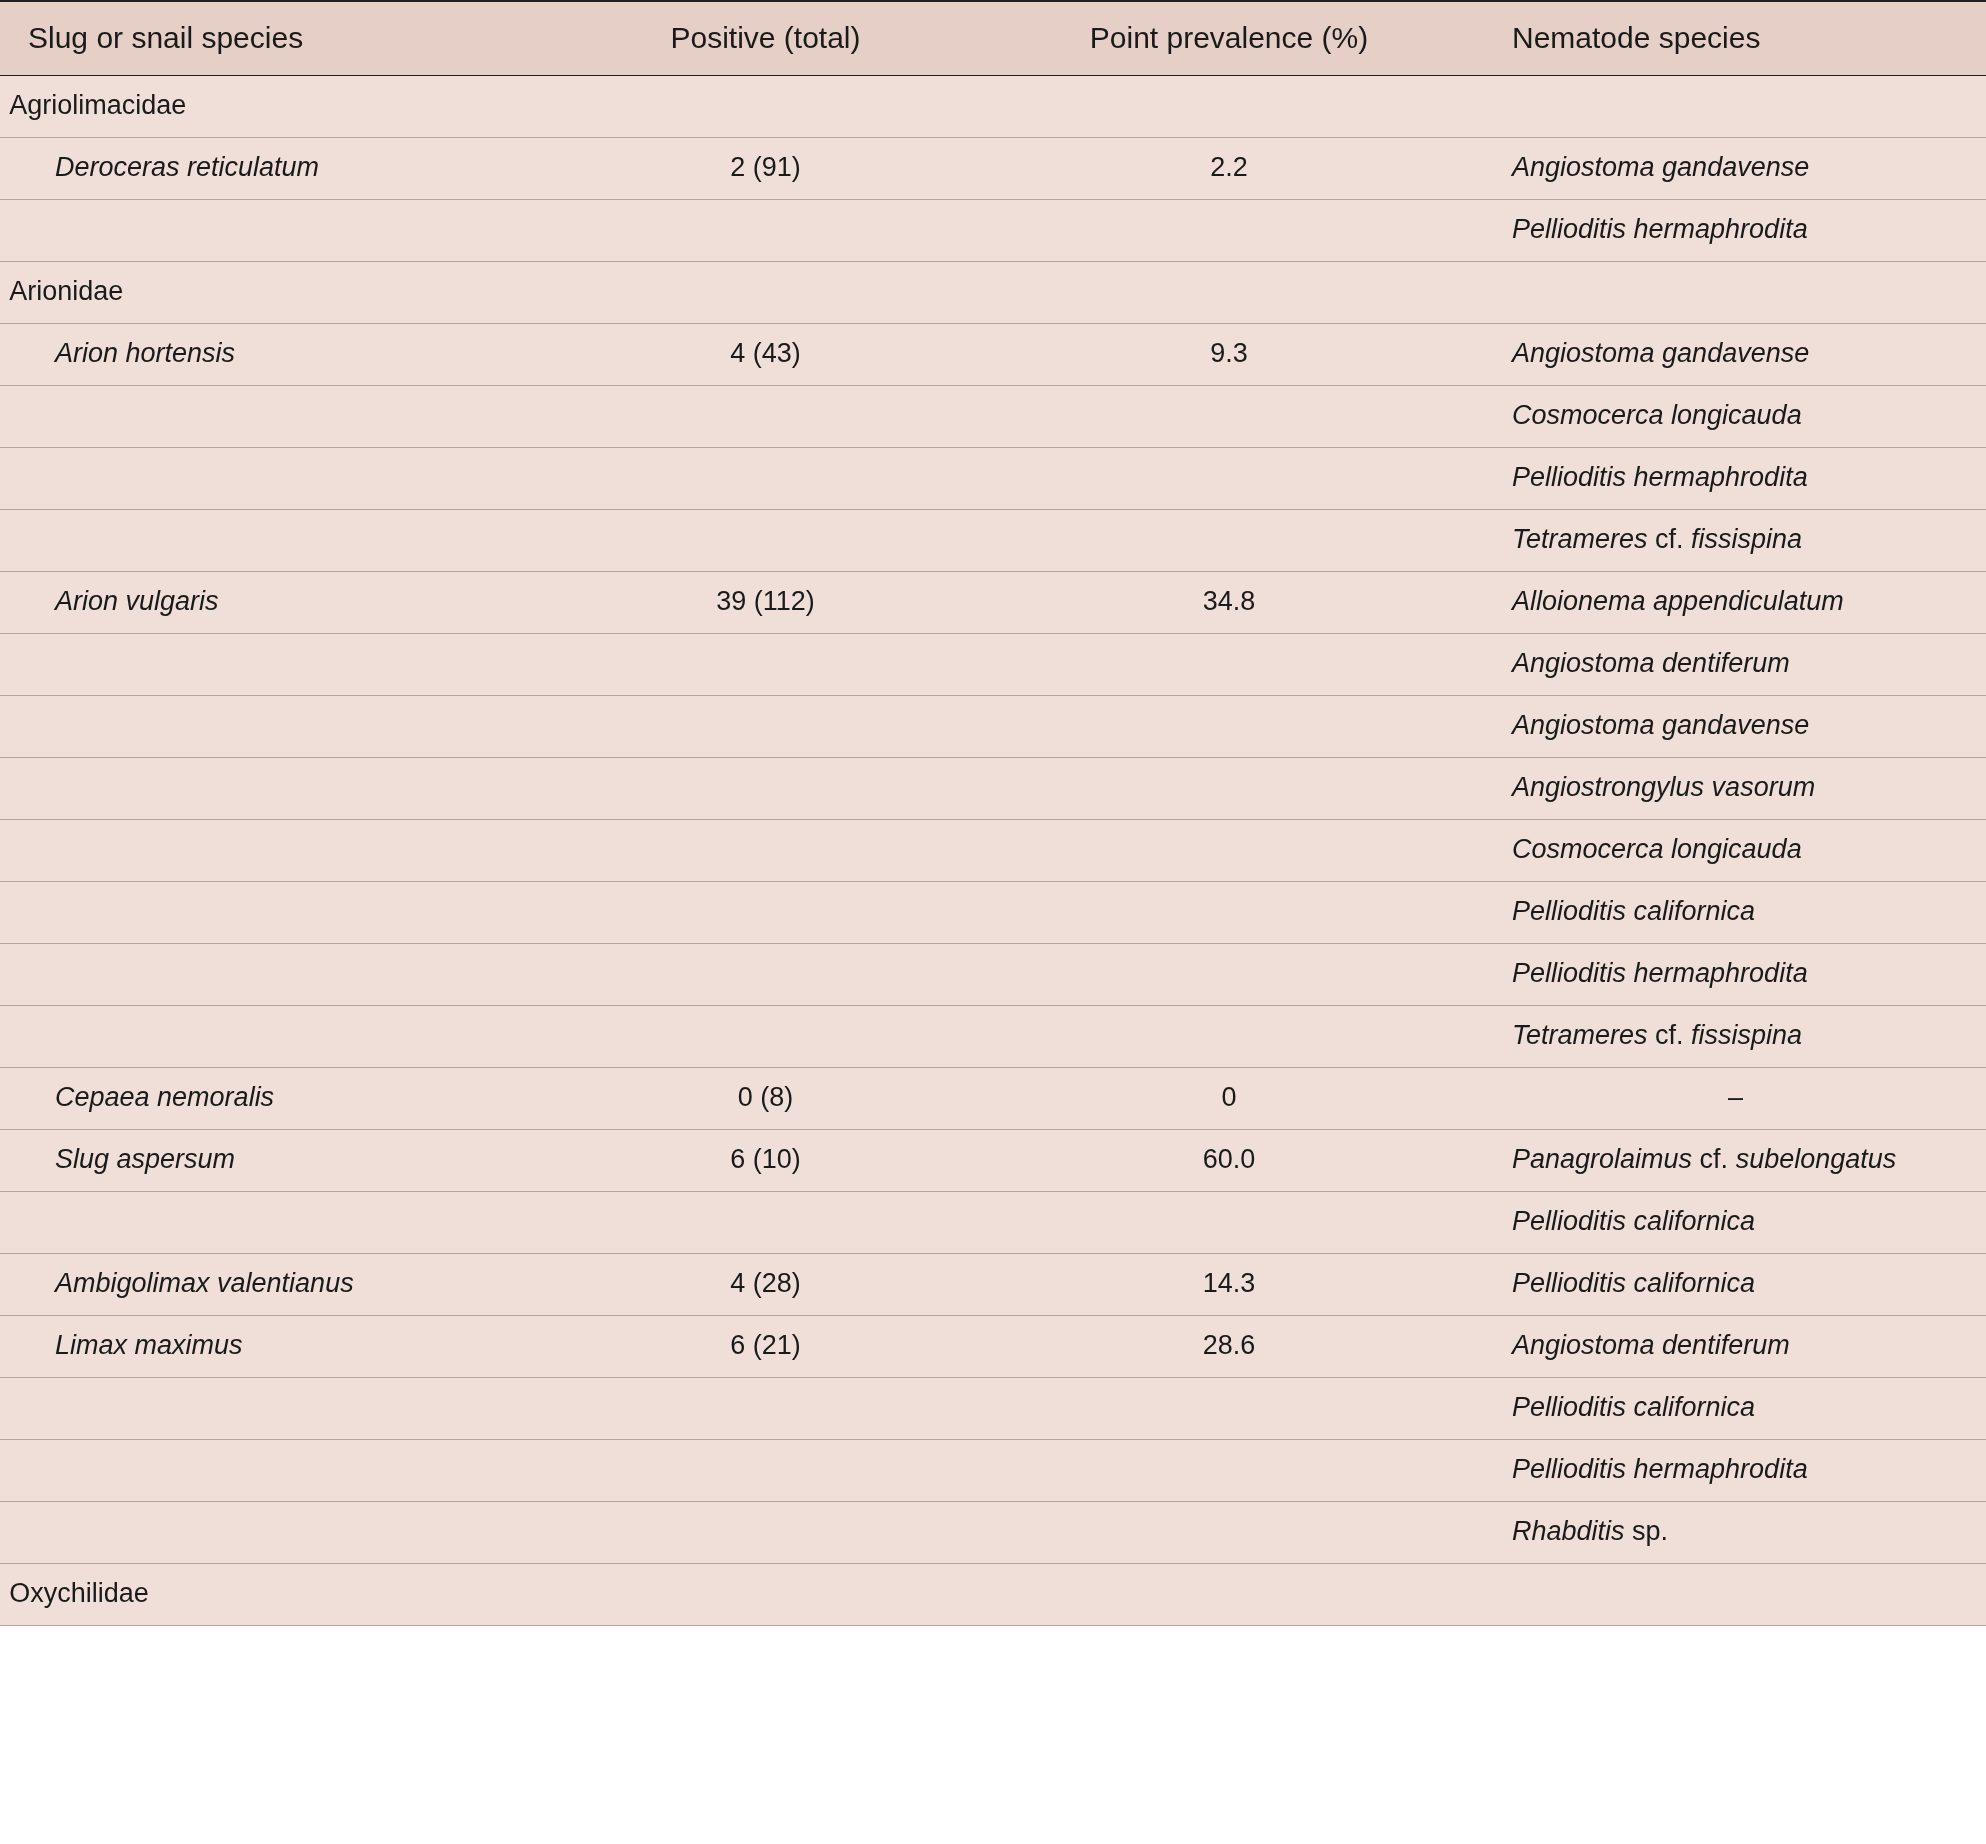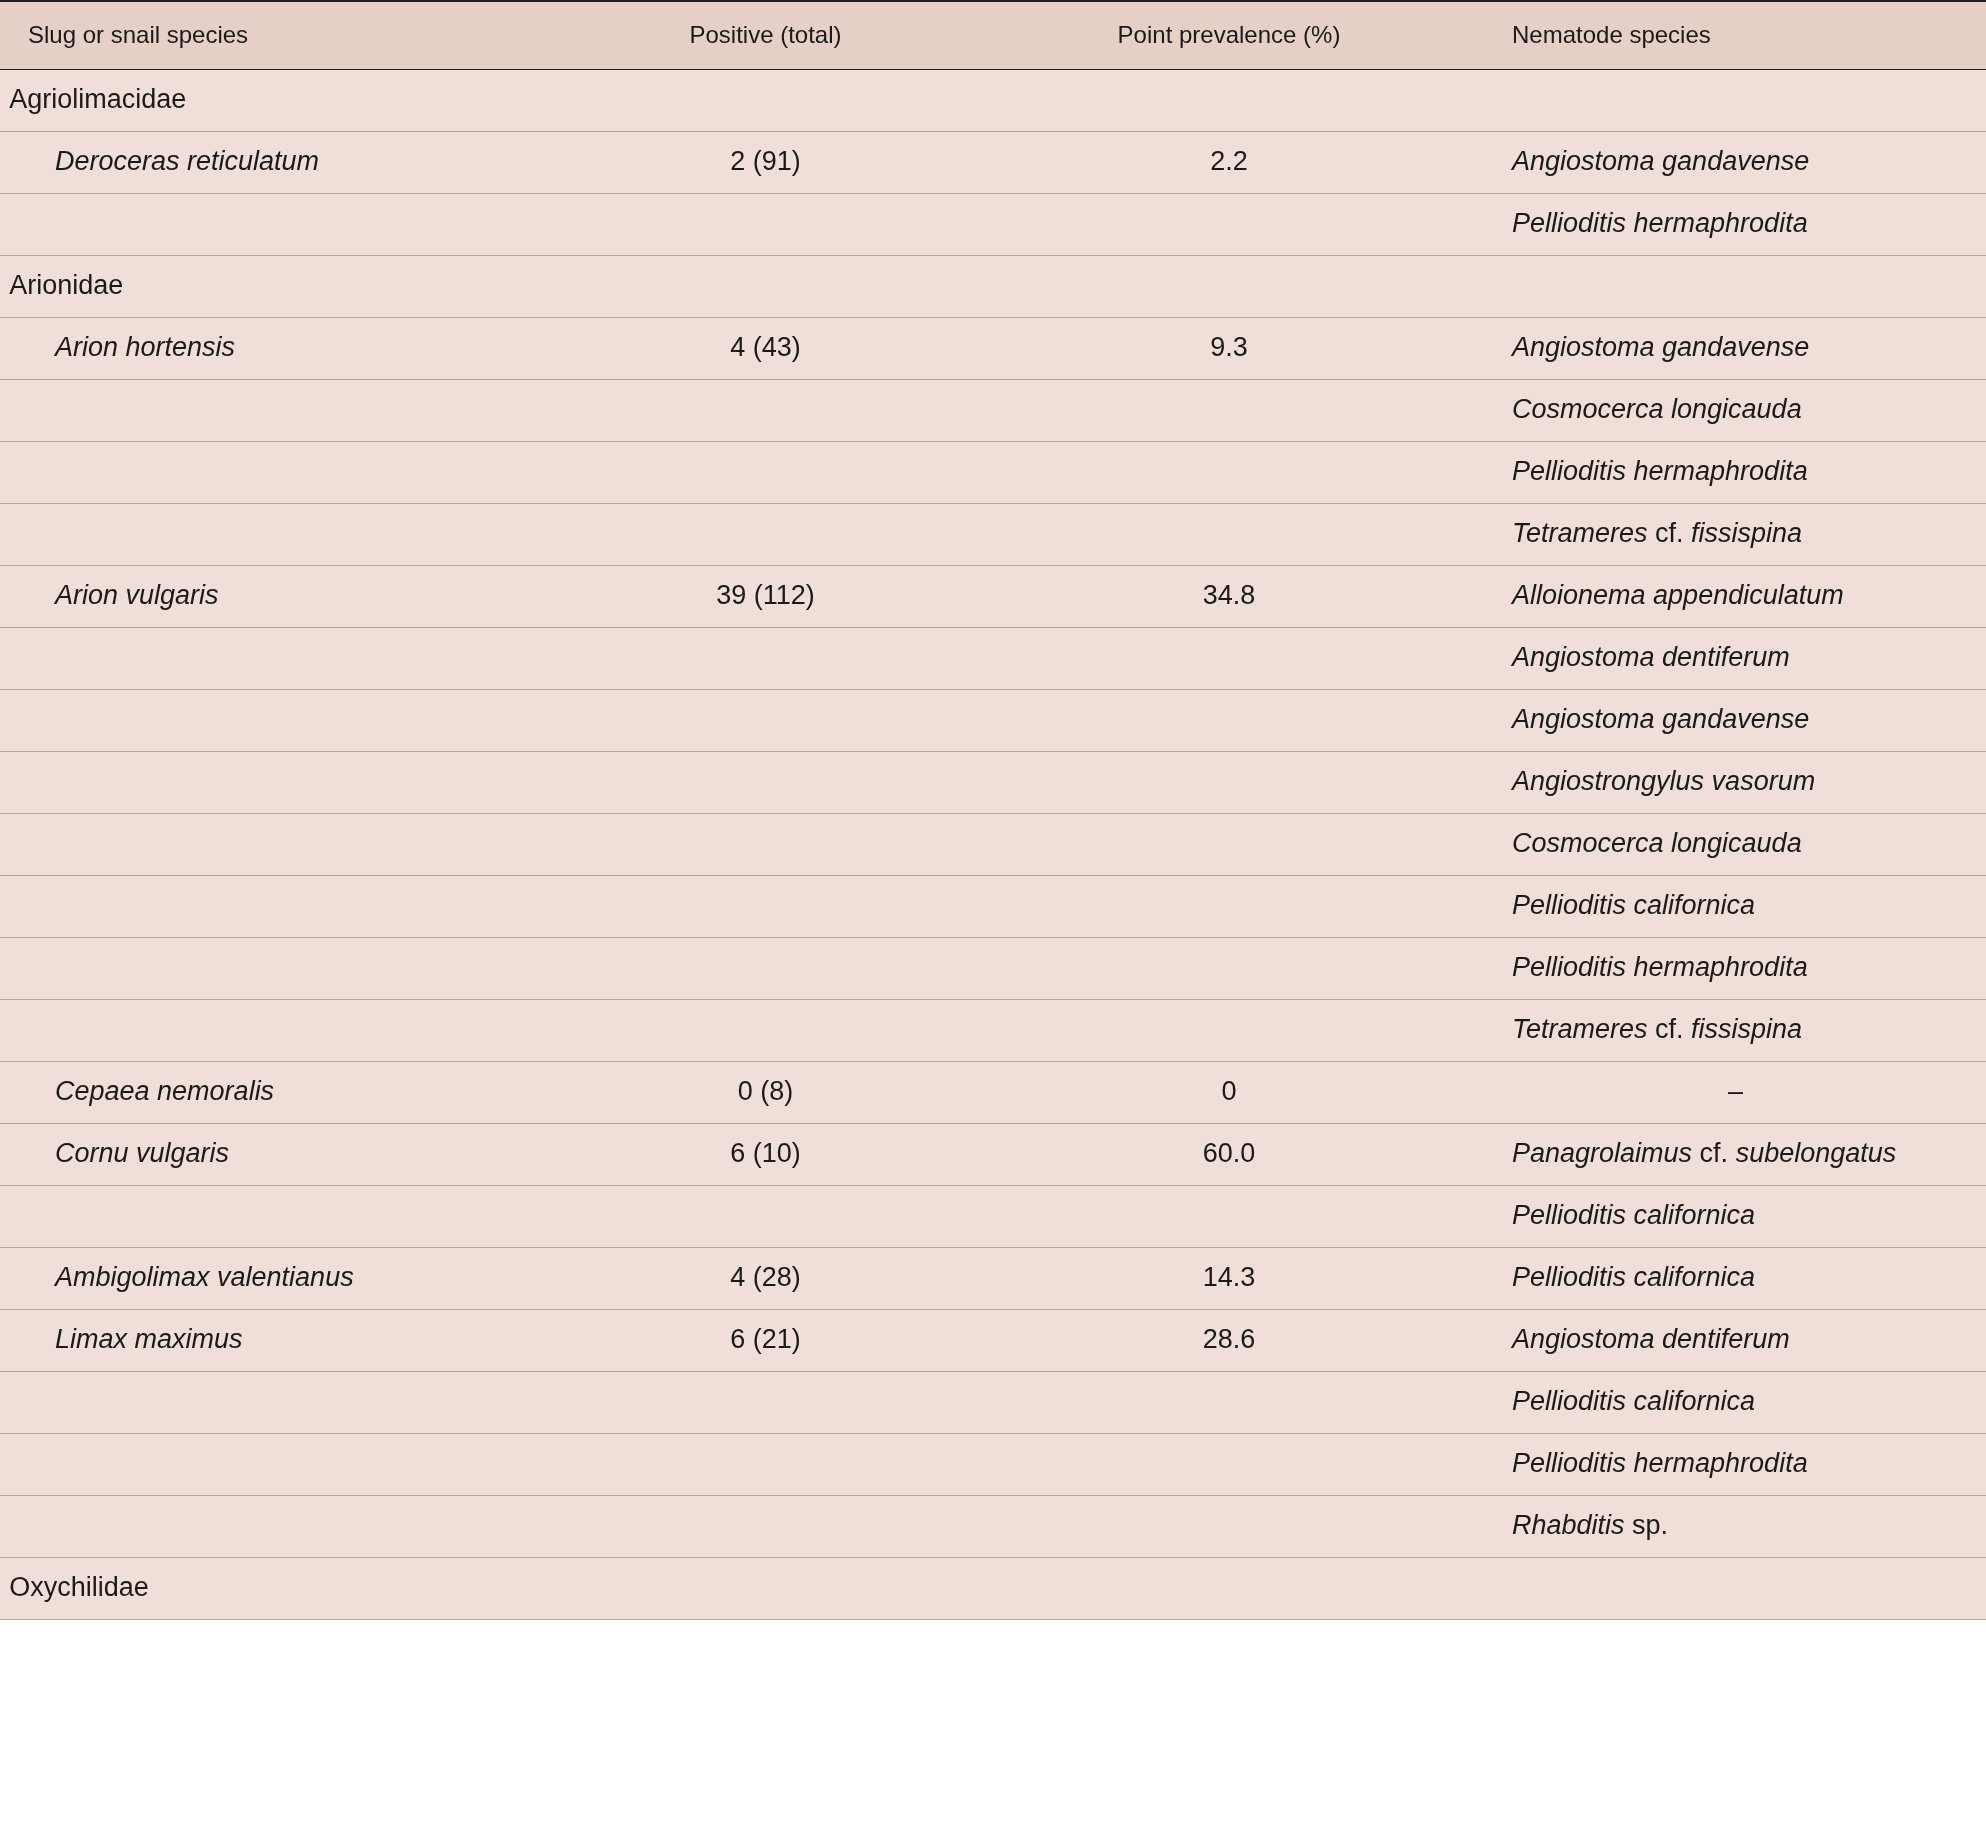--- a/index.html
+++ b/index.html
@@ -24,21 +24,21 @@
     table-layout: fixed;
   }
   table.data-table col.c1 { width: 557px; }
   table.data-table col.c2 { width: 417px; }
   table.data-table col.c3 { width: 510px; }
   table.data-table col.c4 { width: 503px; }
 
   thead th {
     background: #e6cfc6;
     font-weight: normal;
-    font-size: 24px;
+    font-size: 30px;
     color: #1a1a1a;
     padding: 18.6px 9.3px 20.4px 9.3px;
     border-top: 2.8px solid #231f20;
     border-bottom: 1.9px solid #231f20;
     vertical-align: middle;
   }
   thead th.h-left { text-align: left; padding-left: 28px; }
   thead th.h-center { text-align: center; }
 
   tbody td {
@@ -182,21 +182,21 @@
           <td class="col-num"></td>
           <td class="col-nema"><span>Tetrameres</span><span class="roman"> cf. </span><span>fissispina</span></td>
         </tr>
         <tr class="data-row">
           <td class="col-species">Cepaea nemoralis</td>
           <td class="col-num">0 (8)</td>
           <td class="col-num">0</td>
           <td class="col-dash">–</td>
         </tr>
         <tr class="data-row">
-          <td class="col-species">Cornu vulgaris</td>
+          <td class="col-species">Slug aspersum</td>
           <td class="col-num">6 (10)</td>
           <td class="col-num">60.0</td>
           <td class="col-nema"><span>Panagrolaimus</span><span class="roman"> cf. </span><span>subelongatus</span></td>
         </tr>
         <tr class="data-row">
           <td class="col-species"></td>
           <td class="col-num"></td>
           <td class="col-num"></td>
           <td class="col-nema">Pellioditis californica</td>
         </tr>

